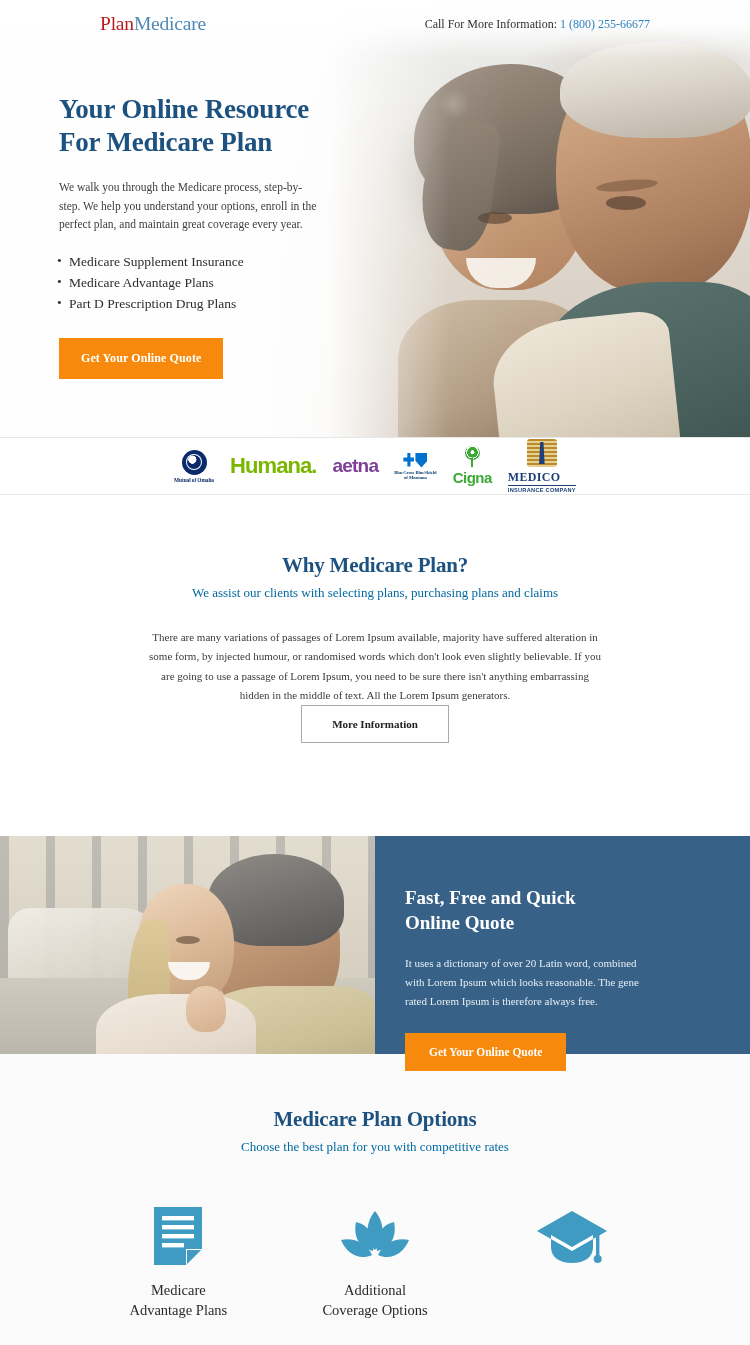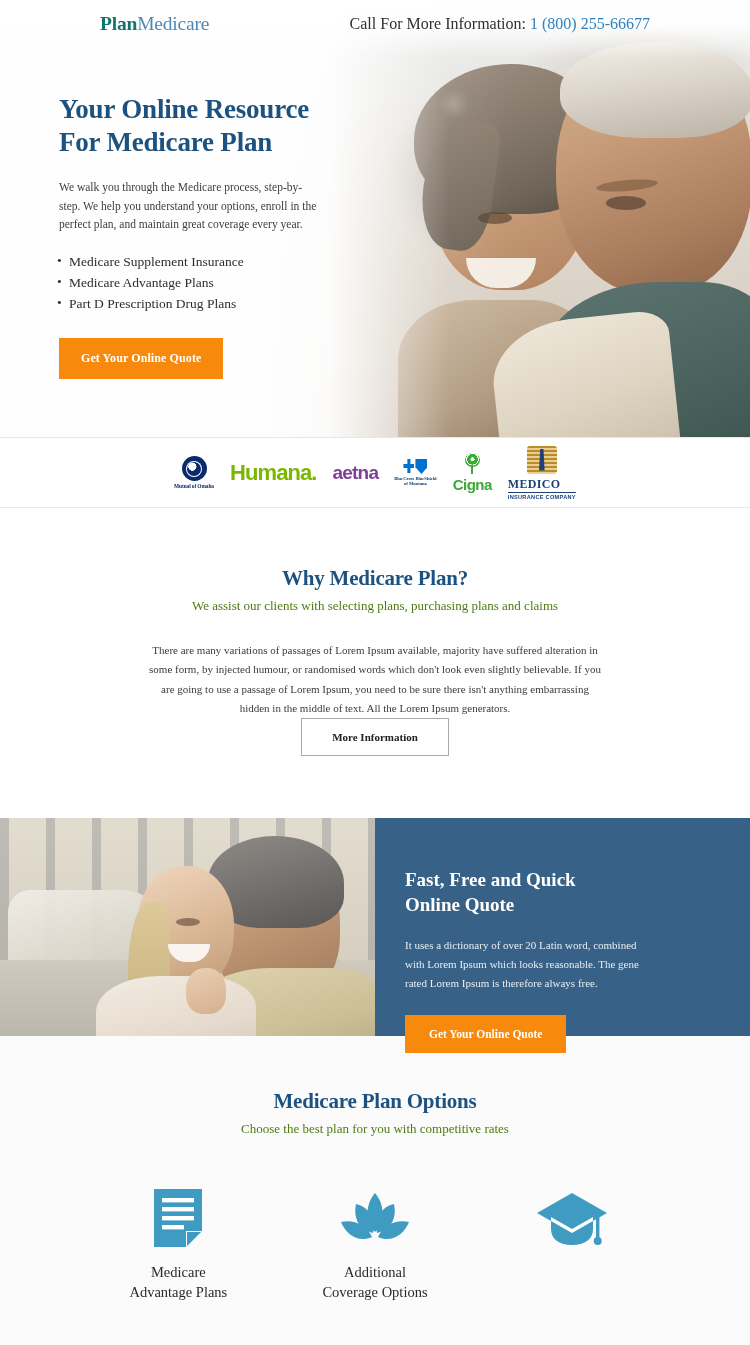--- a/index.html
+++ b/index.html
@@ -98,23 +98,23 @@
     position:absolute; left:0; right:0; top:0; height:58px;
     background:linear-gradient(180deg,#ffffff 0%, rgba(255,255,255,.92) 42%, rgba(255,255,255,0) 100%);
   }
 
   .topbar {
     position:absolute; left:0; right:0; top:0; height:48px; z-index:9;
     display:flex; align-items:center; justify-content:space-between;
     padding:0 100px;
   }
   .logo { font-size:19.5px; letter-spacing:-.2px; white-space:nowrap; }
-  .logo .lg1 { color:#0f766e; font-weight:bold; }
+  .logo .lg1 { color:#b91c1c; font-weight:normal; }
   .logo .lg2 { color:#4e89b5; }
-  .callinfo { font-size:16px; color:#2f2f2f; white-space:nowrap;margin-left:13px; }
+  .callinfo { font-size:12px; color:#2f2f2f; white-space:nowrap;margin-left:13px; }
   .callinfo .phone { color:#2e82c0; }
 
   .hero-content { position:relative; z-index:8; padding:93px 0 0 59px; width:420px; }
   .hero-h1 {
     font-size:27px; line-height:1.22; color:#1d5280; font-weight:bold;
     letter-spacing:-.2px;
   }
   .hero-sub {
     margin-top:19px; font-size:11.5px; line-height:1.62; color:#3d3d3d; width:262px;
   }
@@ -127,21 +127,21 @@
   }
   .btn-orange {
     display:inline-block; margin-top:23px;
     background:#f7890c; color:#fff; border:0;
     font-family:"Liberation Serif", serif; font-weight:bold;
     font-size:12px; padding:13px 22px; cursor:pointer; letter-spacing:.1px;
   }
 
   
   .logostrip {
-    height:71px; background:#fff; border-top:1px solid #e7e7e7; border-bottom:1px solid #e7e7e7;
+    height:58px; background:#fff; border-top:1px solid #e7e7e7; border-bottom:1px solid #e7e7e7;
     display:flex; align-items:center; justify-content:center; gap:16px; padding:0 95px;
   }
   .lgitem { display:flex; align-items:center; justify-content:center; height:40px; }
 
   .lo-moo { display:flex; flex-direction:column; align-items:center; }
   .lo-moo .circ {
     width:25px; height:25px; border-radius:50%;
     background:#0b2a6b; position:relative;
     display:flex; align-items:center; justify-content:center;
   }
@@ -195,23 +195,23 @@
     content:""; position:absolute; left:11px; top:3px; width:8px; height:22px;
     background:#1d3f7a; clip-path:polygon(30% 0,70% 0,85% 100%,15% 100%);
   }
   .lo-medico .txt { display:flex; flex-direction:column; }
   .lo-medico .m1 { font-family:"Liberation Serif", serif; font-size:12px; font-weight:bold;
     color:#1d3f7a; letter-spacing:.3px; line-height:1; }
   .lo-medico .m2 { font-family:"Liberation Sans", sans-serif; font-size:5.6px; font-weight:bold;
     color:#1d3f7a; letter-spacing:.3px; margin-top:2px; border-top:1px solid #1d3f7a; padding-top:1px;}
 
   
-  .why { background:#fff; padding:58px 0 62px; text-align:center; }
+  .why { background:#fff; padding:58px 0 93px; text-align:center; }
   .sec-title { font-size:21px; font-weight:bold; color:#1d5280; letter-spacing:-.2px; }
-  .sec-sub { font-size:13px; color:#4d7c0f; margin-top:7px; }
+  .sec-sub { font-size:13px; color:#0369a1; margin-top:7px; }
   .why-body {
     width:455px; margin:27px auto 0; font-size:11px; line-height:1.75; color:#3b3b3b;
   }
   .btn-outline {
     display:inline-block; background:#fff; color:#222;
     border:1px solid #a9a9a9; font-family:"Liberation Serif", serif; font-weight:bold;
     font-size:11px; padding:12px 30px; cursor:pointer; min-width:142px;
   }
 
   

